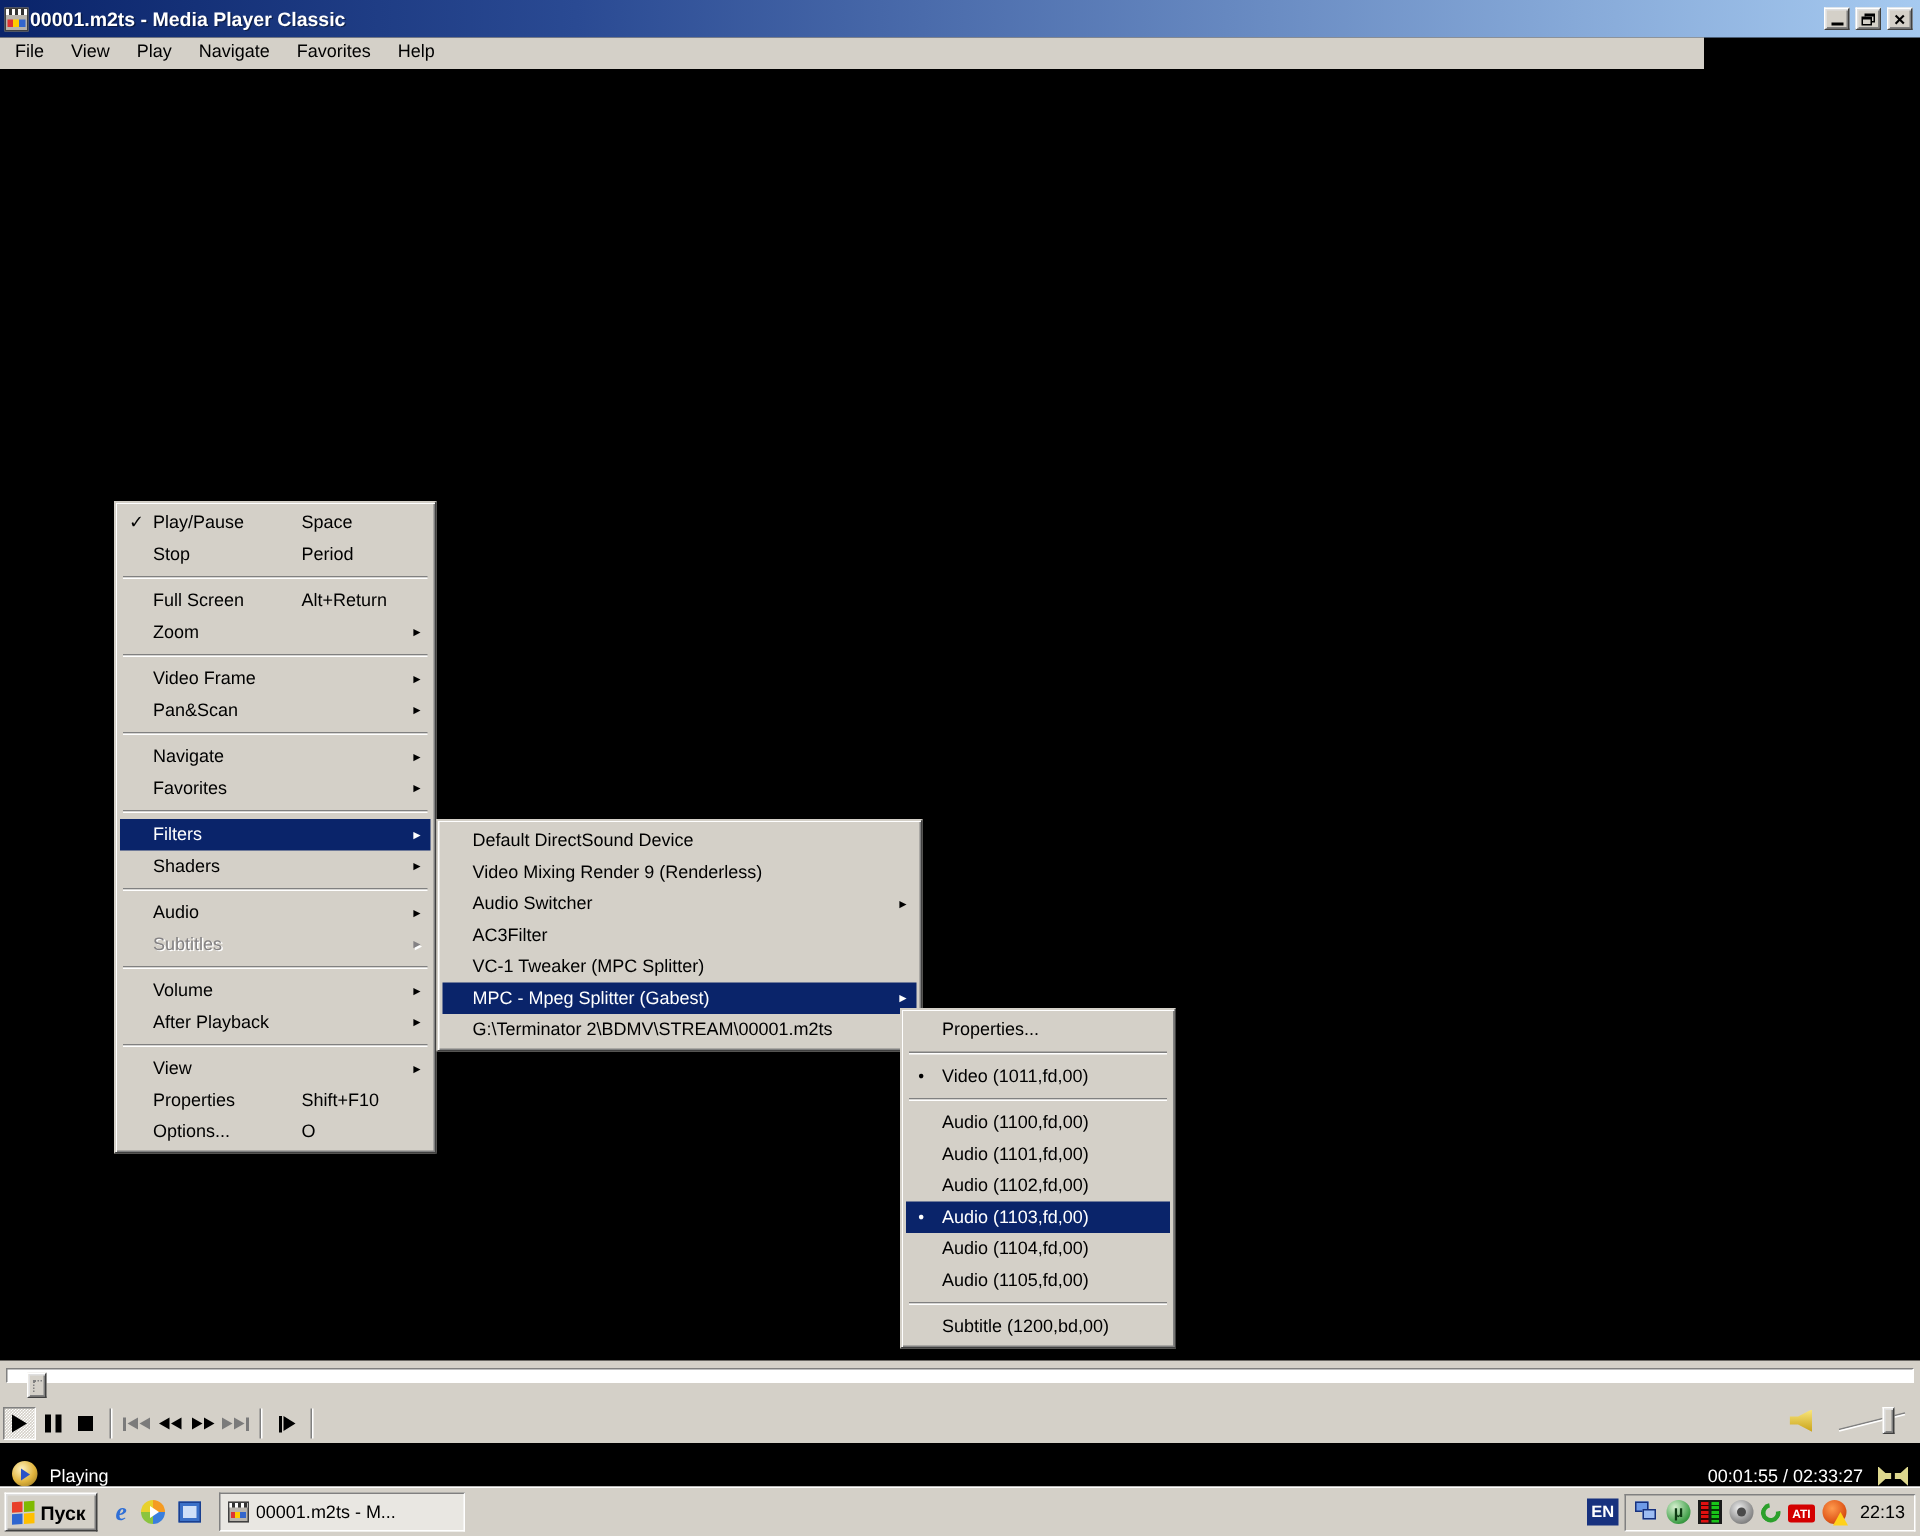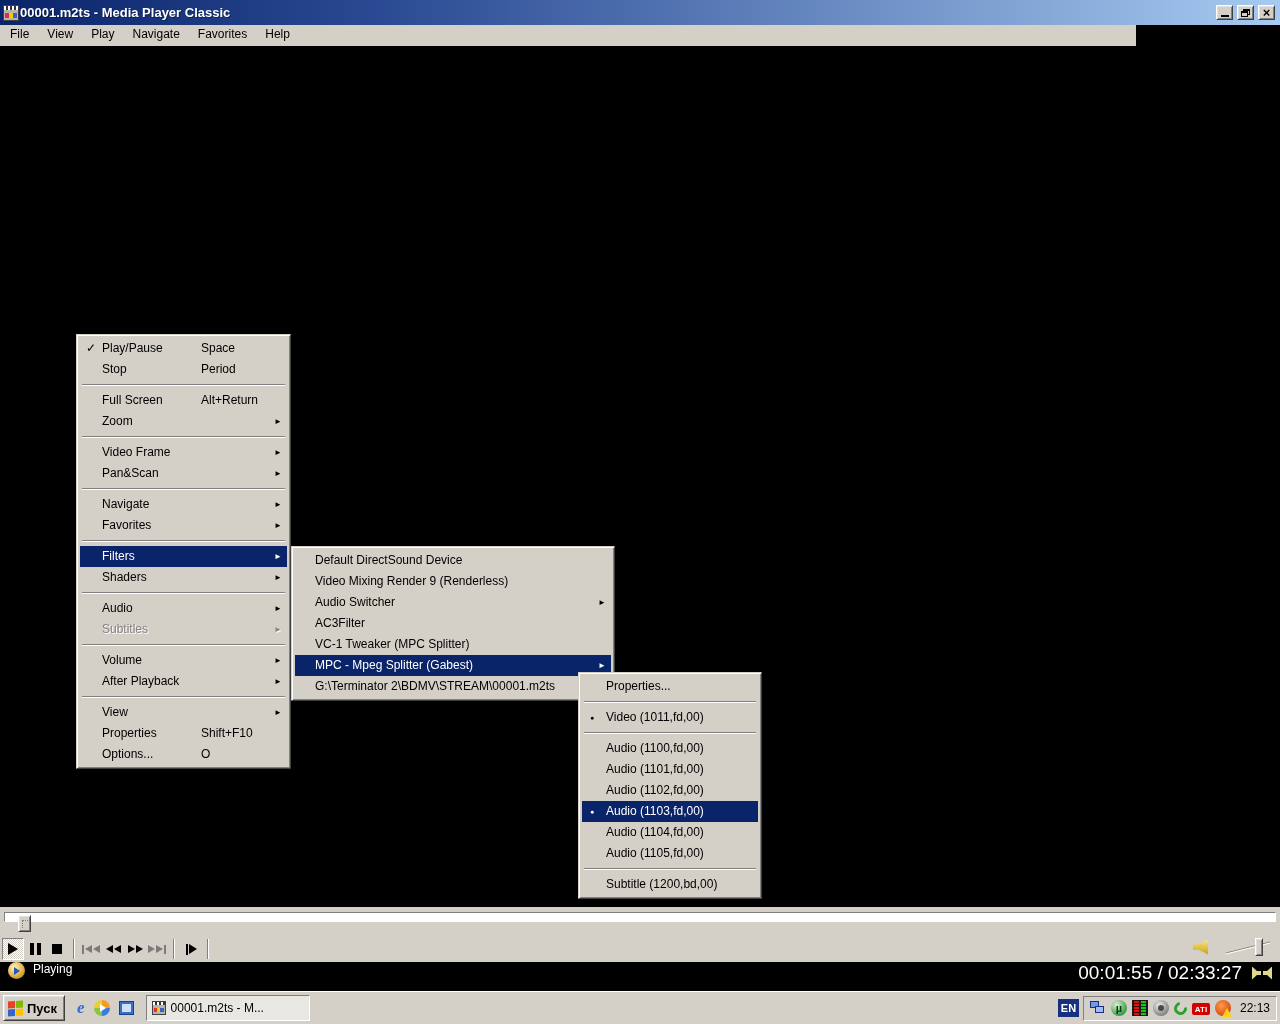--- a/index.html
+++ b/index.html
@@ -47,21 +47,21 @@
   .mrow.sel { background:#0a246a; color:#fff; }
   .mrow.disabled { color:#848284; text-shadow:1px 1px 0 #ffffff; }
   .chk   { position:absolute; left:6px; top:0; font-size:12px; }
   .blt   { position:absolute; left:8px; top:0; font-size:7px; }
   .sc    { position:absolute; left:121px; top:0; }
   .arrow { position:absolute; right:5px; top:0; font-size:8px; line-height:21px; }
   .msep  { height:2px; margin:4px 2px; border-top:1px solid #808080; border-bottom:1px solid #fff; }
   #menu-main    { top:334px; left:76px;  width:215px; z-index:10; }
   #menu-filters { top:546px; left:291px; width:324px; z-index:11; }
   #menu-filters .mrow { padding-left:20px; }
-  #menu-tracks  { top:672px; left:578px; width:184px; z-index:12; }
+  #menu-tracks  { top:672px; left:600px; width:184px; z-index:12; }
   #menu-tracks .mrow { padding-left:24px; }
 
   
   .bottombar { position:absolute; top:907px; left:0; width:1280px; height:55px; background:#d4d0c8; }
   .seek-track { position:absolute; top:5px; left:4px; right:4px; height:10px; background:#fff;
                 border:1px solid; border-color:#808080 #fff #fff #808080; }
   .seek-thumb { position:absolute; top:2px; left:13px; width:13px; height:17px; }
   .seek-thumb::after { content:""; position:absolute; left:3px; top:4px; width:5px; height:7px;
                 border-left:1px dotted #808080; border-top:1px dotted #808080; }
   .controls { position:absolute; top:30px; left:2px; height:24px; display:flex; align-items:center; }
@@ -82,28 +82,28 @@
   .tight { gap:1px !important; }
   .vol-wrap { position:absolute; top:28px; right:8px; display:flex; align-items:center; gap:16px; height:24px; }
   .speaker { width:15px; height:15px;
              clip-path:polygon(0 32%,38% 32%,100% 0,100% 100%,38% 68%,0 68%);
              background:linear-gradient(180deg,#f8e57c,#c8a115); }
   .vol-slider { position:relative; width:48px; height:20px; }
   .vol-thumb { position:absolute; right:9px; top:1px; width:8px; height:18px; }
 
   
   .statusbar { position:absolute; top:962px; left:0; width:1280px; height:29px; background:#000;
-               color:#fff; display:flex; align-items:flex-start; font-size:12px; padding:0 8px; }
+               color:#fff; display:flex; align-items:flex-end; font-size:12px; padding:0 8px; }
   .status-icon { width:17px; height:17px; border-radius:50%; flex:none;
                background:radial-gradient(circle at 38% 32%, #fff2c0, #e0b33c 55%, #8a6d20);
                display:flex; align-items:center; justify-content:center; }
   .status-icon i { width:0; height:0; border-left:6px solid #2a52c8; border-top:4px solid transparent; border-bottom:4px solid transparent; }
   .status-text { margin-left:8px; }
   .status-right { margin-left:auto; display:flex; align-items:center; gap:10px; }
-  .time-text { font-size:19px; }
+  .time-text { font-size:12px; }
   .chan-icon { display:flex; gap:2px; align-items:center; }
   .chan-icon i { display:block; width:9px; height:13px; background:#ded88e;
                clip-path:polygon(0 35%,45% 35%,100% 0,100% 100%,45% 65%,0 65%); }
   .chan-icon i:first-child { transform:scaleX(-1); }
 
   
   .taskbar { position:absolute; top:991px; left:0; width:1280px; height:33px; background:#d4d0c8;
              border-top:1px solid #fff; display:flex; align-items:center; padding:0 3px; font-size:12px; }
   .startbtn { height:26px; display:flex; align-items:center; gap:4px; padding:0 7px 0 4px;
               font-weight:bold; font-size:13px; }

